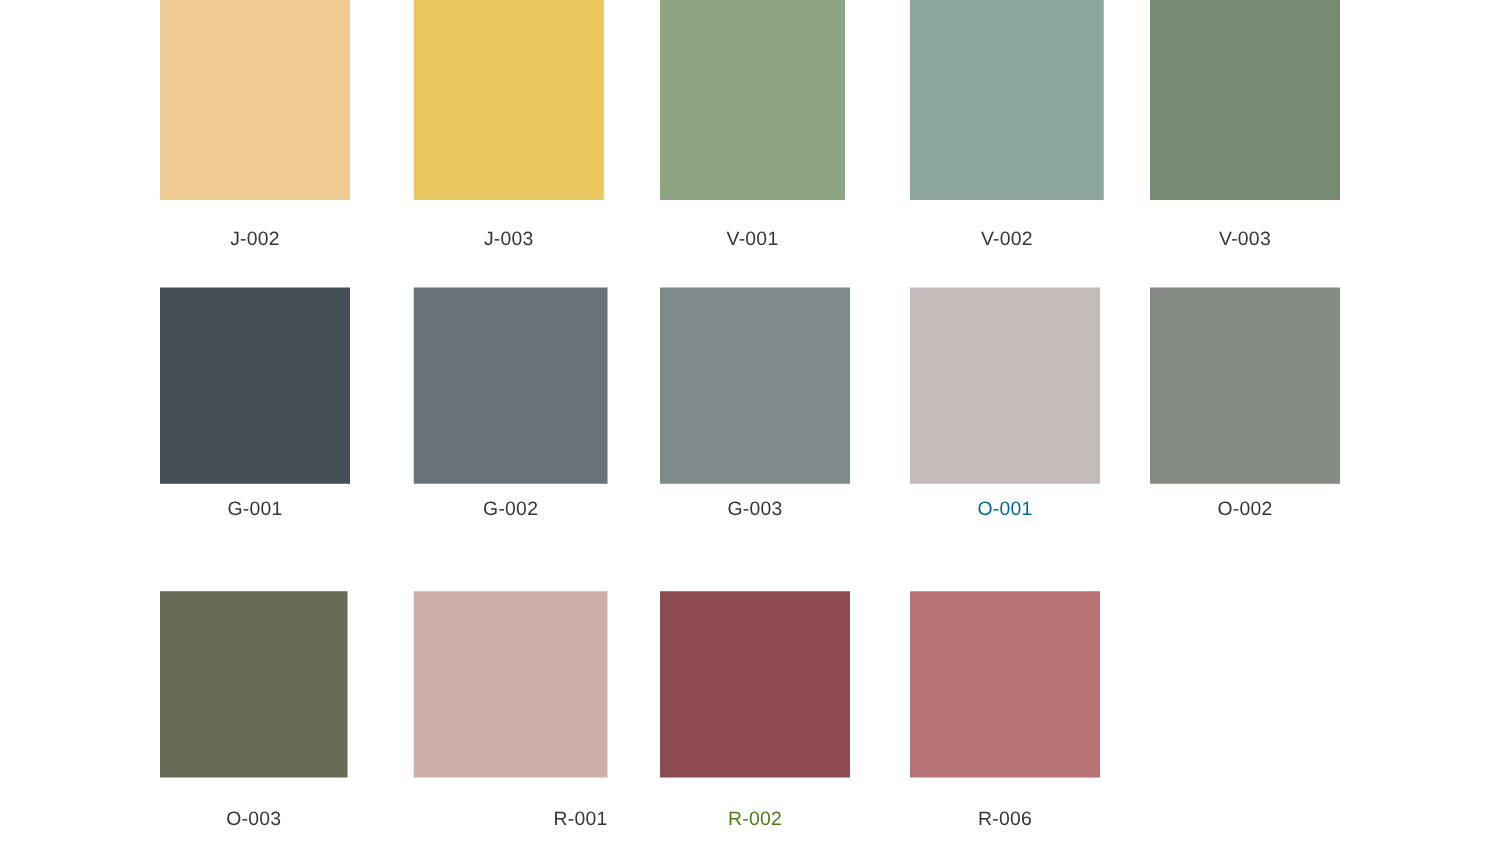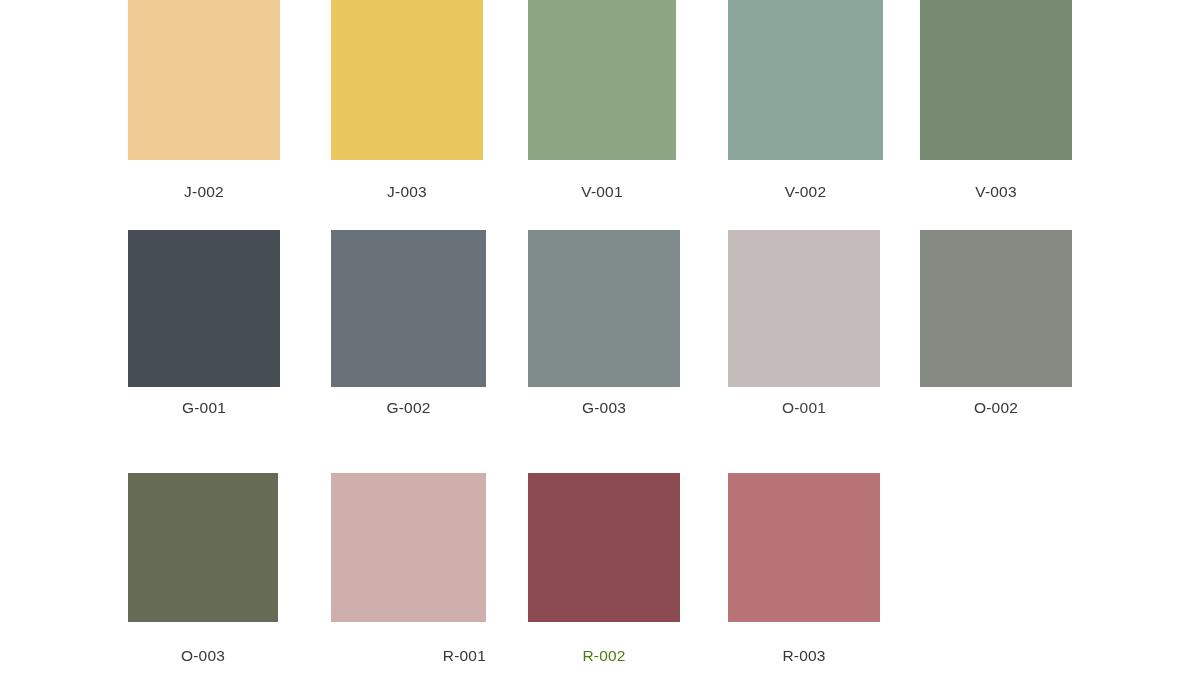--- a/index.html
+++ b/index.html
@@ -99,21 +99,21 @@
       <div class="swatch-cell" style="left: 331px; width: 155px;">
         <span class="swatch-chip" title="#687278" style="background: rgb(104, 114, 120);"></span>
         <span class="swatch-label" style="color: rgb(52, 54, 58);">G-002</span>
       </div>
       <div class="swatch-cell" style="left: 528px; width: 152px;">
         <span class="swatch-chip" title="#7F8B8B" style="background: rgb(127, 139, 139);"></span>
         <span class="swatch-label" style="color: rgb(52, 54, 58);">G-003</span>
       </div>
       <div class="swatch-cell" style="left: 728px; width: 152px;">
         <span class="swatch-chip" title="#C5BBBA" style="background: rgb(197, 187, 186);"></span>
-        <span class="swatch-label" style="color: #404040;">O-001</span>
+        <span class="swatch-label" style="color: #0369a1;">O-001</span>
       </div>
       <div class="swatch-cell" style="left: 920px; width: 152px;">
         <span class="swatch-chip" title="#858A83" style="background: rgb(133, 138, 131);"></span>
         <span class="swatch-label" style="color: rgb(52, 54, 58);">O-002</span>
       </div>
     </div>
     <div class="swatch-row row-2">
       <div class="swatch-cell" style="left: 128px; width: 150px;">
         <span class="swatch-chip" title="#656B55" style="background: rgb(101, 107, 85);"></span>
         <span class="swatch-label" style="color: rgb(52, 54, 58);">O-003</span>
@@ -121,16 +121,16 @@
       <div class="swatch-cell" style="left: 331px; width: 155px;">
         <span class="swatch-chip" title="#CEAFAB" style="background: rgb(206, 175, 171);"></span>
         <span class="swatch-label" style="color: rgb(52, 54, 58); text-align: right;">R-001</span>
       </div>
       <div class="swatch-cell" style="left: 528px; width: 152px;">
         <span class="swatch-chip" title="#8C4B50" style="background: rgb(140, 75, 80);"></span>
         <span class="swatch-label" style="color: #4d7c0f;">R-002</span>
       </div>
       <div class="swatch-cell" style="left: 728px; width: 152px;">
         <span class="swatch-chip" title="#B87377" style="background: rgb(184, 115, 119);"></span>
-        <span class="swatch-label" style="color: rgb(52, 54, 58);">R-003</span>
+        <span class="swatch-label" style="color: rgb(52, 54, 58);">R-006</span>
       </div>
     </div>
   </div>
 
 </body></html>

